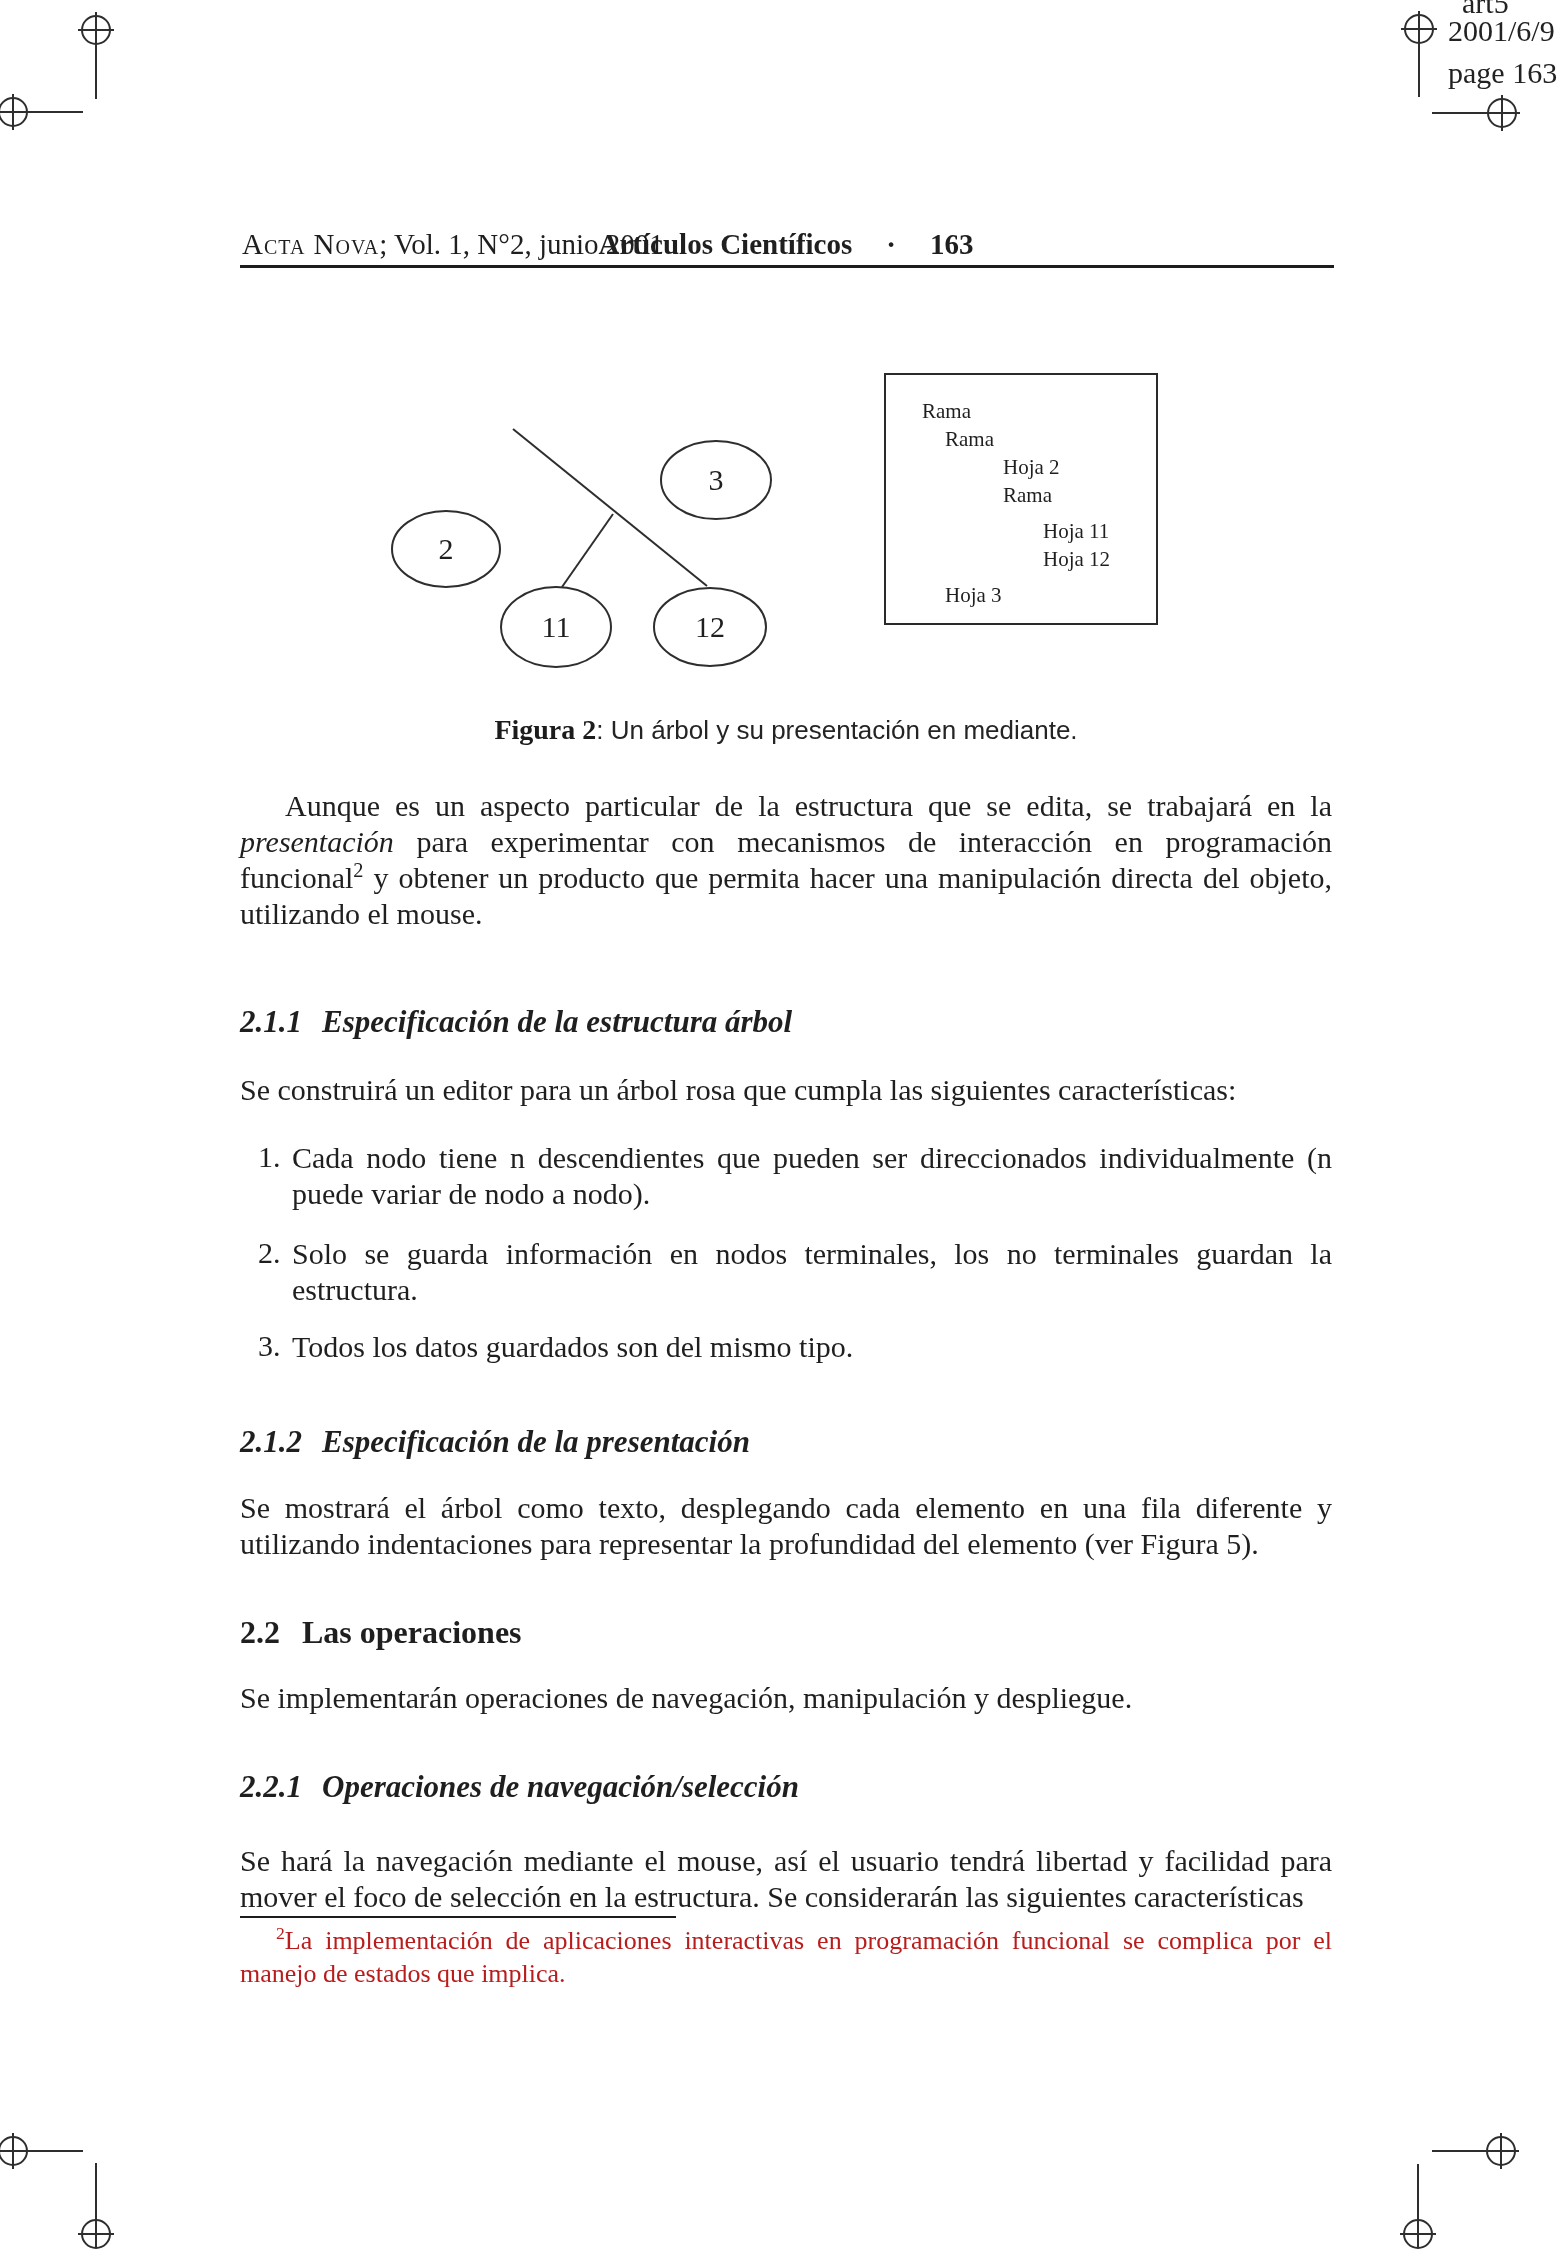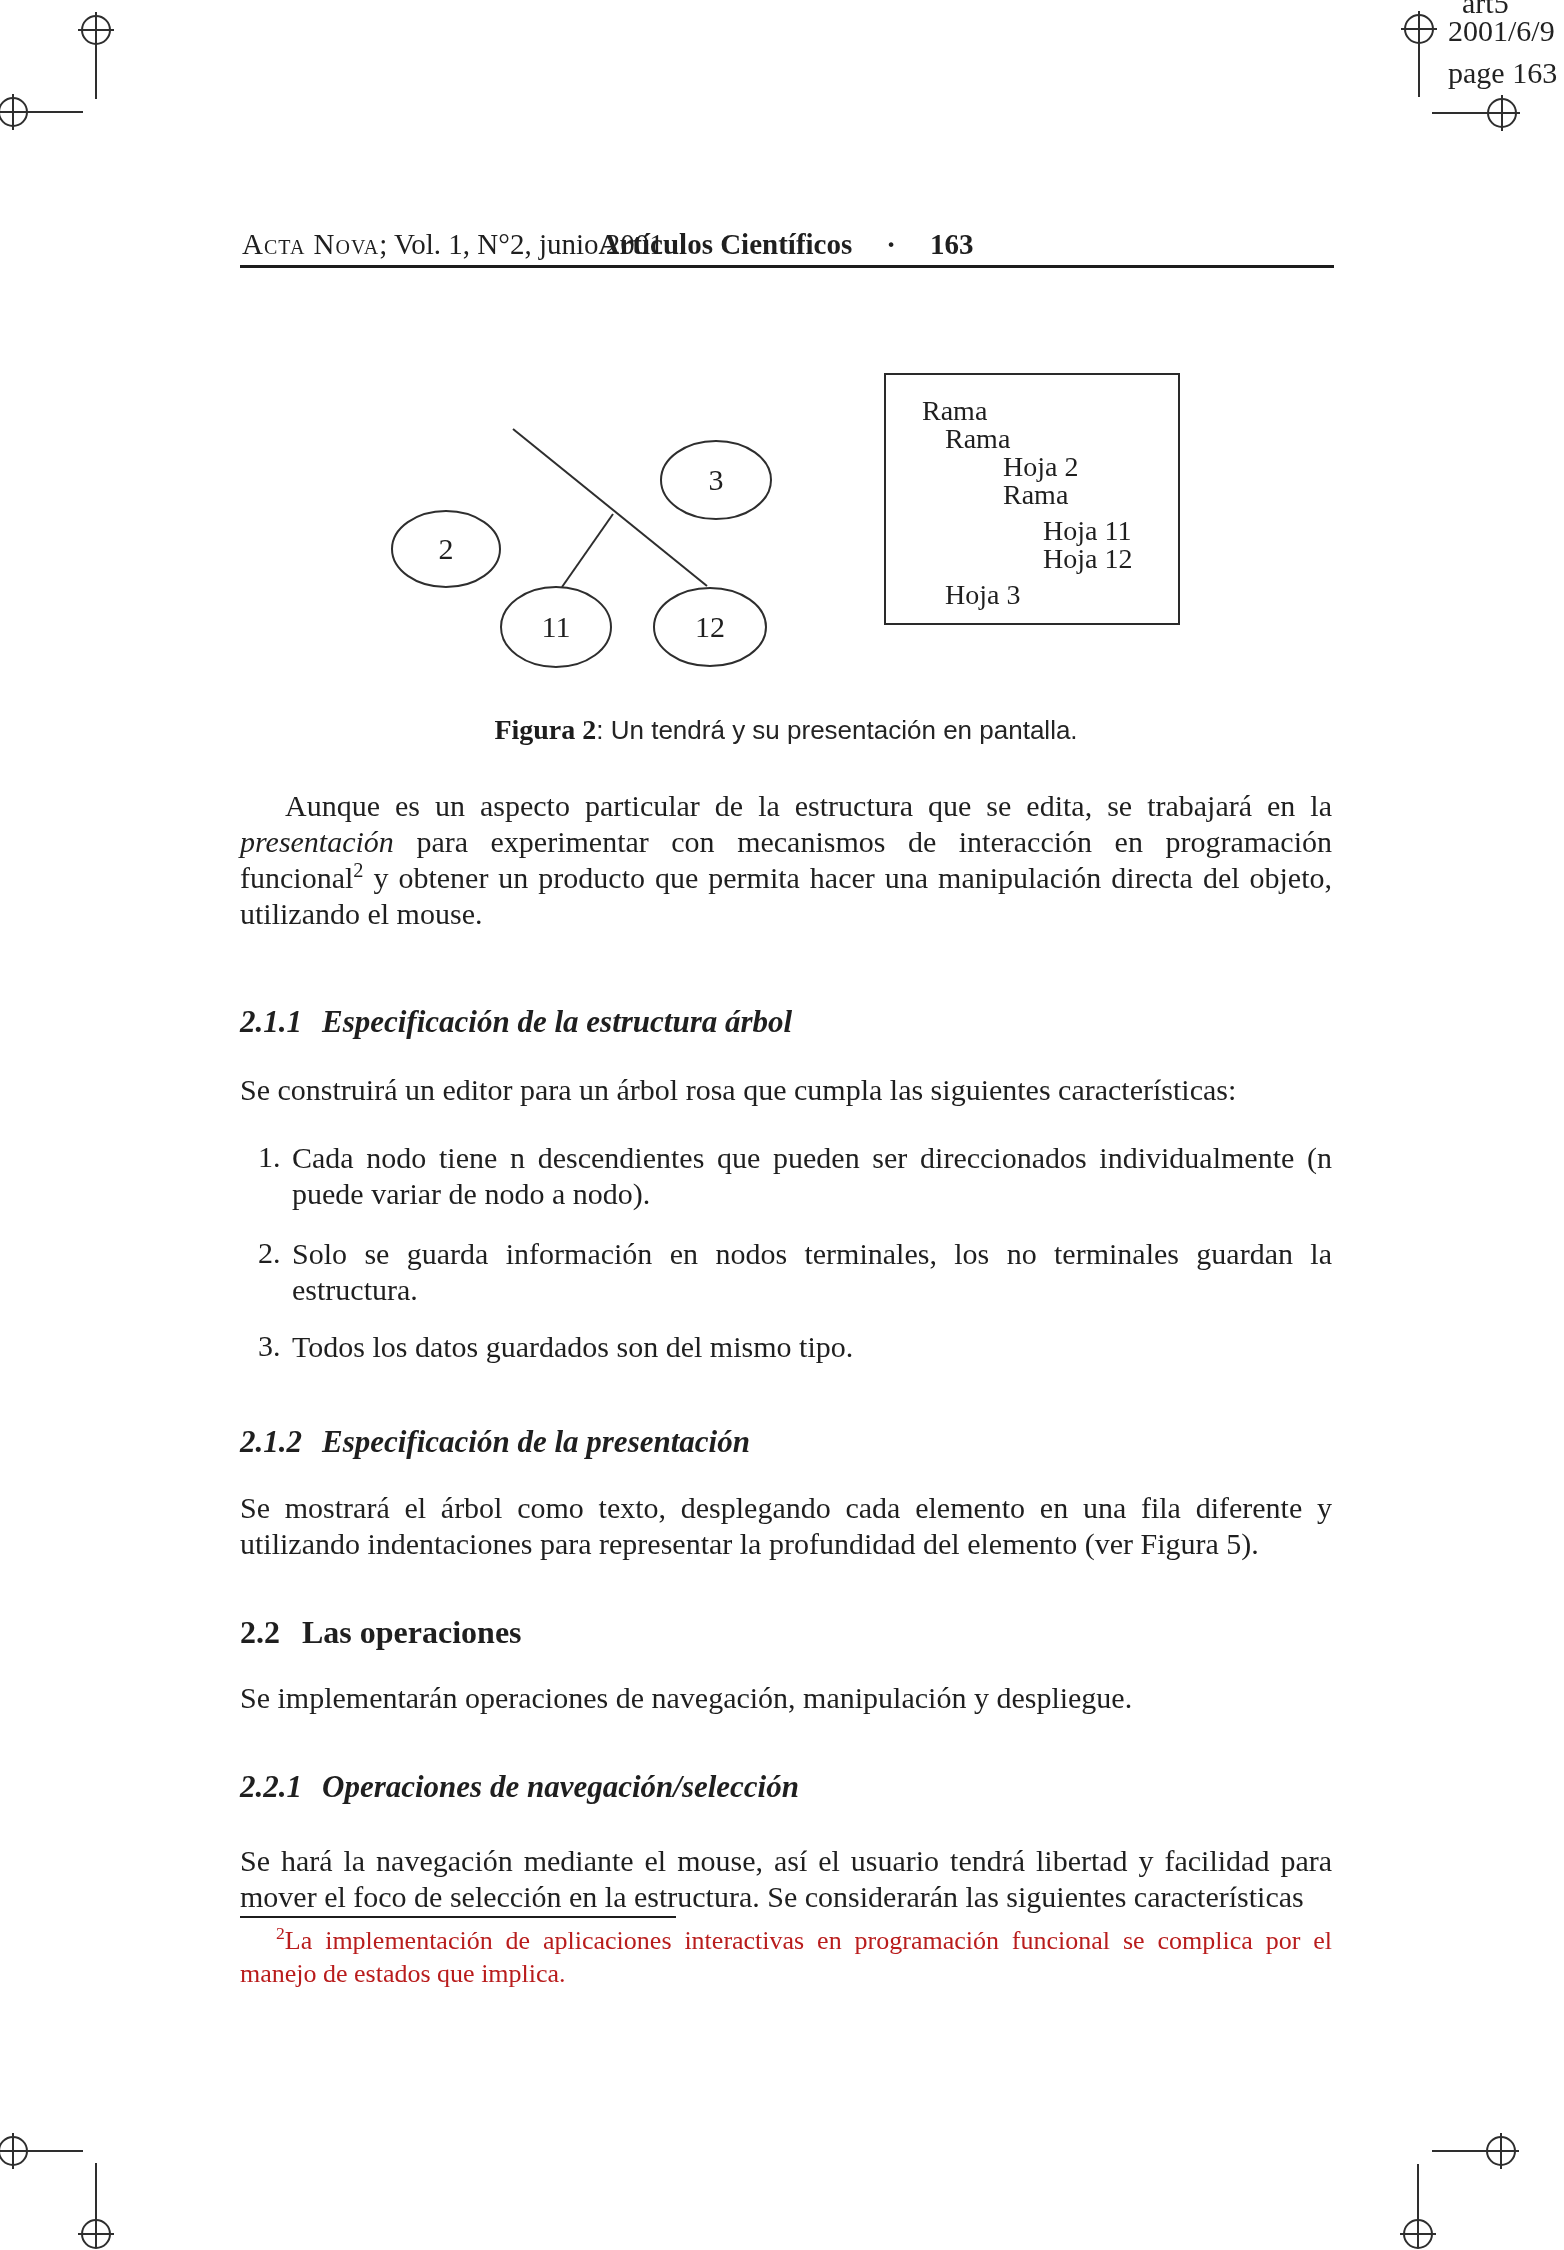--- a/index.html
+++ b/index.html
@@ -13,22 +13,22 @@
   .marks{left:0;top:0;pointer-events:none;}
   .proof{font-size:30px;color:#222;white-space:nowrap;}
   
   .hdr-left{left:242px;top:228px;font-size:29px;white-space:nowrap;}
   .jname{font-variant:small-caps;letter-spacing:1px;}
   .hdr-right{top:228px;left:240px;width:1092px;display:flex;justify-content:center;
              align-items:baseline;font-weight:bold;font-size:29px;}
   .hdr-dot{margin:0 34px;}
   .hdr-rule{left:240px;top:265px;width:1094px;height:3px;background:#1c1c1c;}
   
-  .figbox{left:884px;top:373px;width:296px;height:252px;border:2px solid #2a2a2a;
-          box-sizing:border-box;padding-top:22px;font-size:28px;line-height:28px;}
+  .figbox{left:884px;top:373px;width:274px;height:252px;border:2px solid #2a2a2a;
+          box-sizing:border-box;padding-top:22px;font-size:21px;line-height:28px;}
   .figbox .lv1{padding-left:36px;}
   .figbox .lv2{padding-left:59px;}
   .figbox .lv3{padding-left:117px;}
   .figbox .lv4{padding-left:157px;}
   .figbox .gap{margin-top:8px;}
   .caption{left:240px;top:714px;width:1092px;text-align:center;font-size:26px;
            font-family:"Liberation Sans",sans-serif;color:#242424;}
   .caption b{font-family:"Liberation Serif",serif;font-size:28px;color:#1c1c1c;}
   
   .body-par{left:240px;width:1092px;font-size:30px;line-height:36px;text-align:justify;}
@@ -119,21 +119,21 @@
     <div class="lv1">Rama</div>
     <div class="lv2">Rama</div>
     <div class="lv3">Hoja 2</div>
     <div class="lv3">Rama</div>
     <div class="lv4 gap">Hoja 11</div>
     <div class="lv4">Hoja 12</div>
     <div class="lv2 gap">Hoja 3</div>
   </div>
 
   <div class="abs caption">
-    <b>Figura 2</b><span>: Un tendrá y su presentación en pantalla.</span>
+    <b>Figura 2</b><span>: Un árbol y su presentación en mediante.</span>
   </div>
 
   <p class="abs body-par indent" style="top:788px;margin:0;">
     <span>Aunque es un aspecto particular de la estructura que se edita, se trabajará en la </span><em>presentación</em><span> para experimentar con mecanismos de interacción en programación funcional</span><sup>2</sup><span> y obtener un producto que permita hacer una manipulación directa del objeto, utilizando el mouse.</span>
   </p>
 
   <div class="abs sec-head ital" style="top:1004px;">
     <span>2.1.1</span>
     <span>Especificación de la estructura árbol</span>
   </div>

